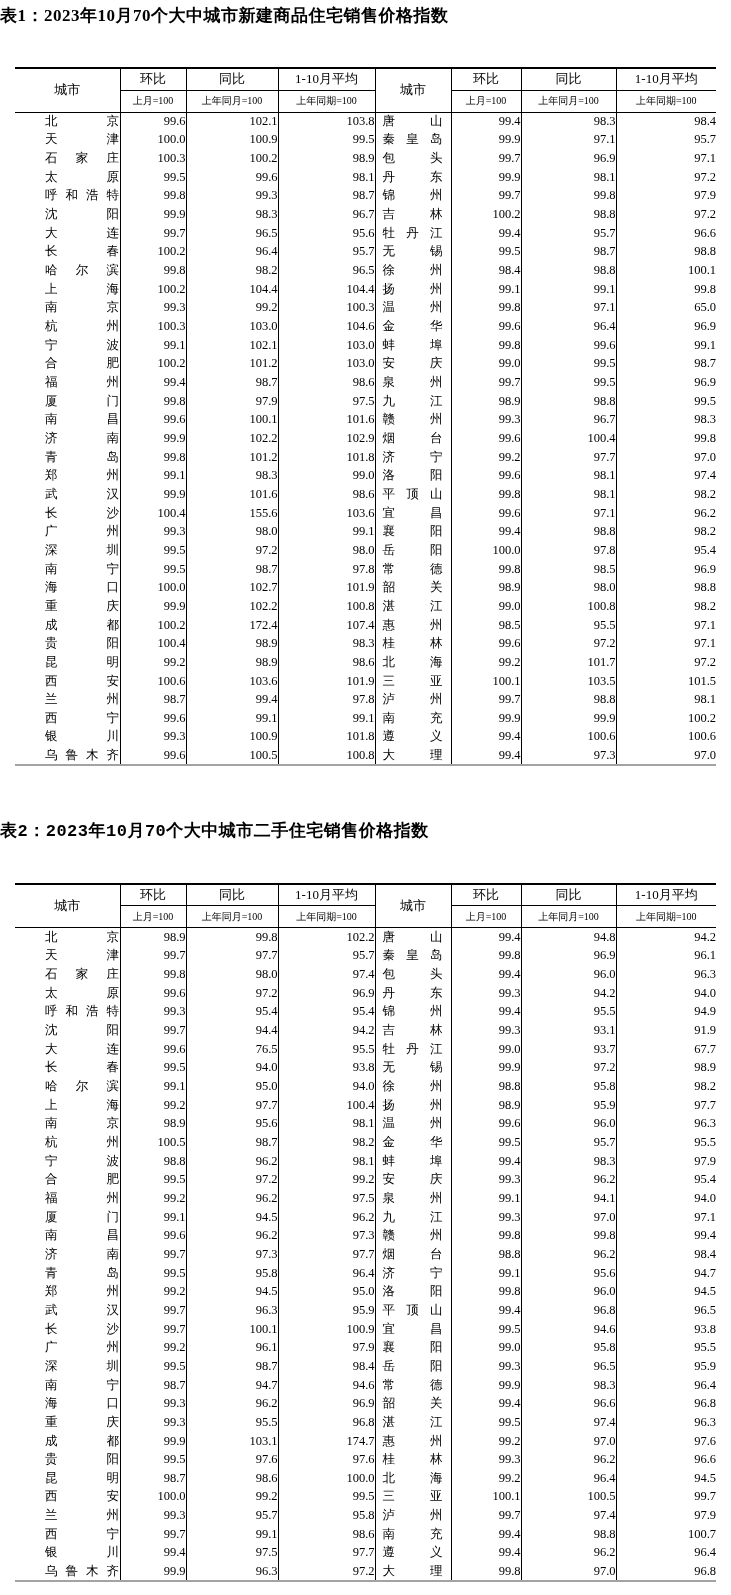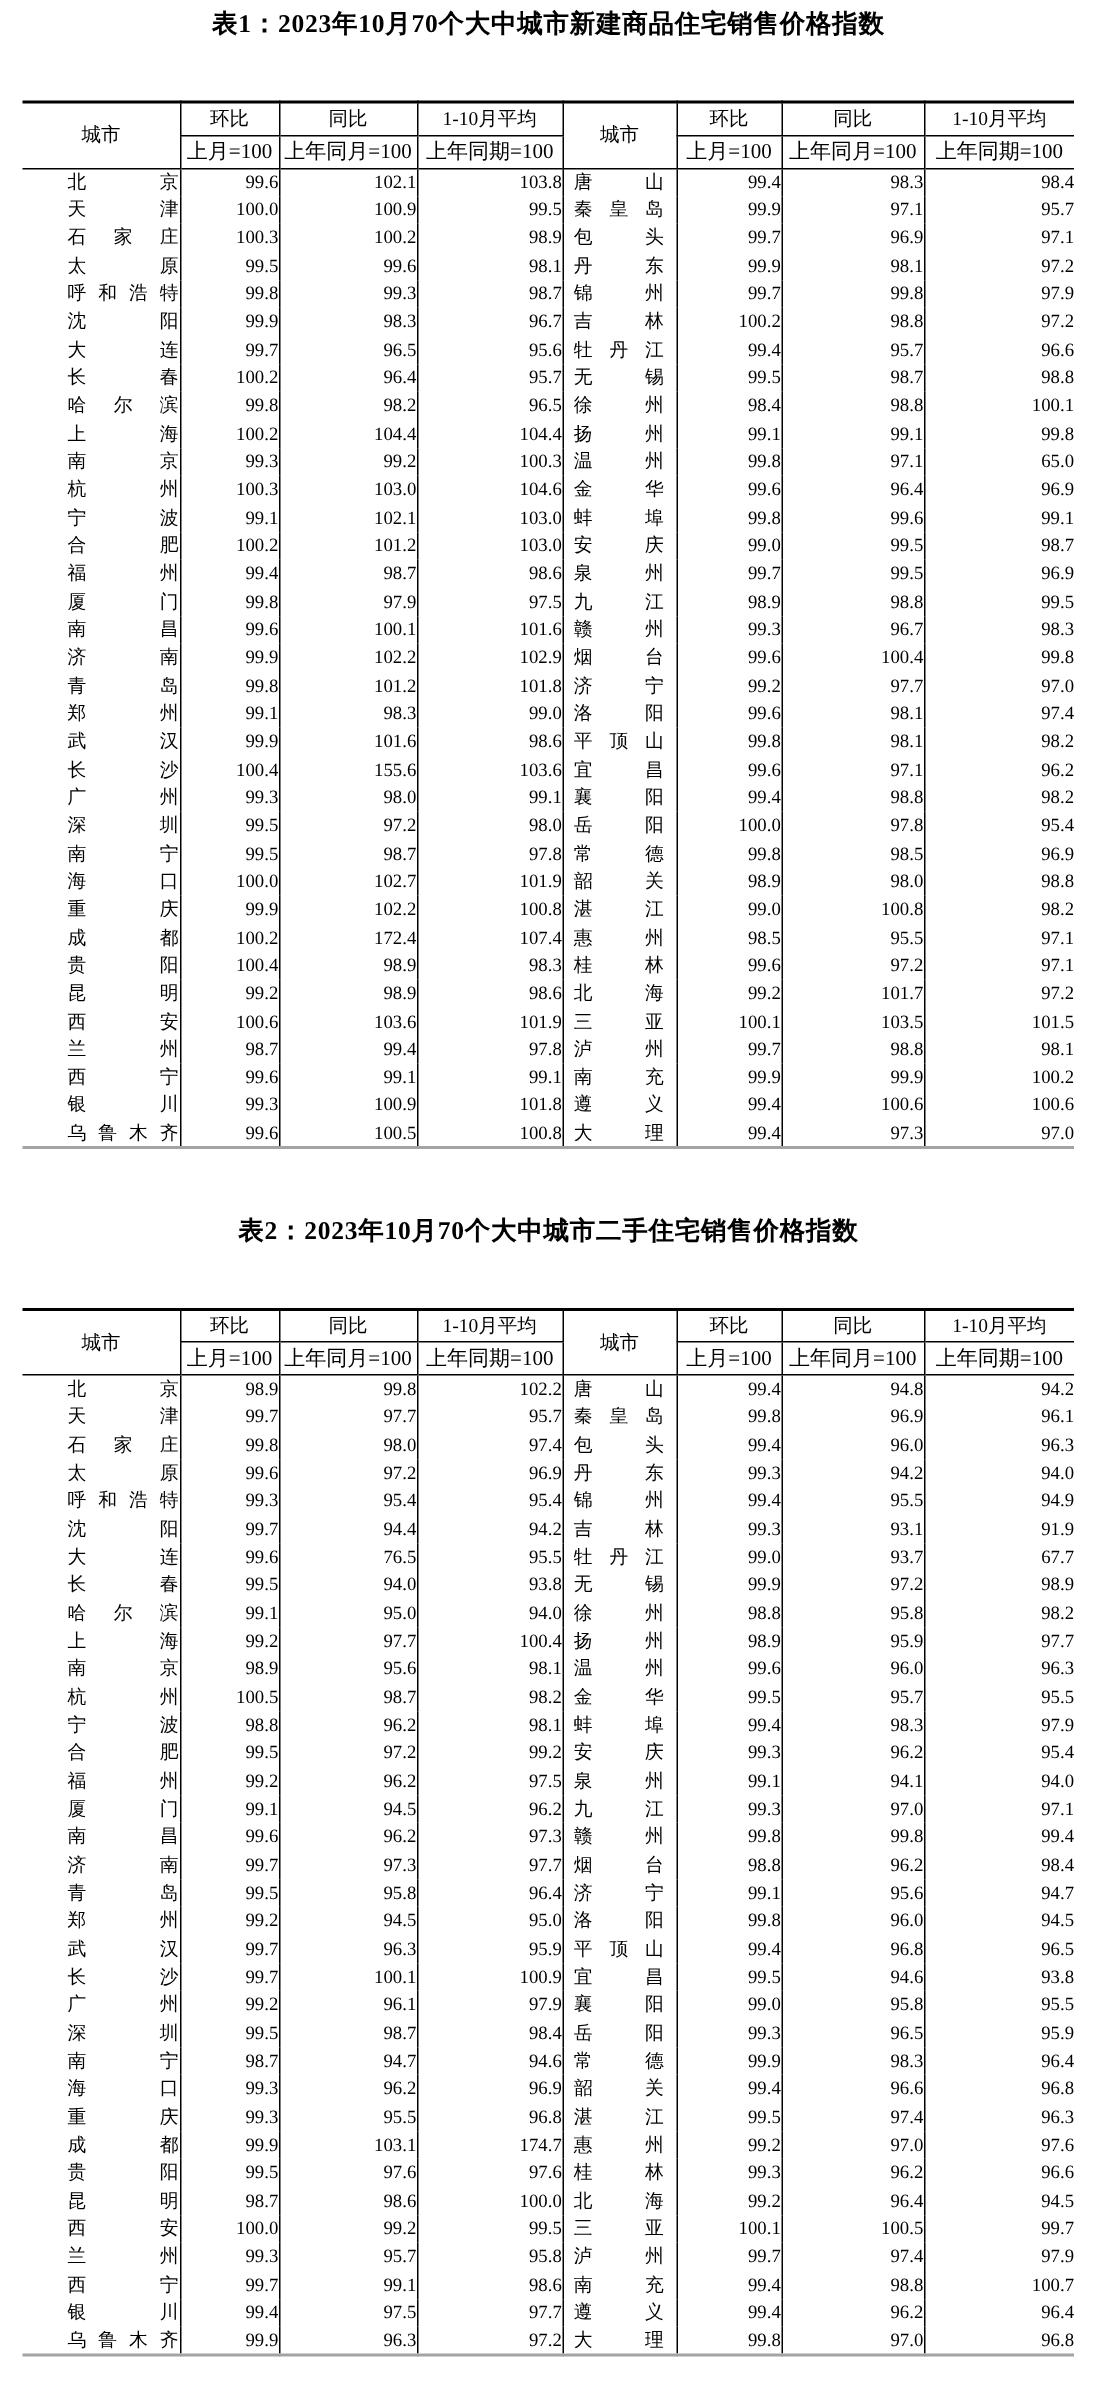--- a/index.html
+++ b/index.html
@@ -11,47 +11,47 @@
   }
   .page {
     width: 731px;
     min-height: 1595px;
     background: #ffffff;
     padding-top: 4px;
     box-sizing: border-box;
   }
   .tbl-title {
     width: 731px;
-    text-align: center;
+    text-align: left;
     font-size: 17px;
     font-weight: bold;
     height: 23px;
     line-height: 23px;
     letter-spacing: 0.5px;
   }
-  .tbl-title.second { margin-top: 43px; }
+  .tbl-title.second { margin-top: 54px; font-family: Liberation Mono, monospace; }
   table.idx {
     border-collapse: collapse;
     table-layout: fixed;
     margin: 40px 0 0 15px;
     border-top: 2px solid #000;
     border-bottom: 2px solid #a3a3a3;
   }
   table.idx th, table.idx td {
     border-left: 1px solid #000;
     padding: 0;
     font-weight: normal;
     overflow: hidden;
     white-space: nowrap;
   }
   table.idx .nbl { border-left: none; }
   table.idx thead th { border-bottom: 1px solid #000; }
   table.idx thead tr { height: 22px; }
   table.idx thead th { font-size: 13px; text-align: center; }
-  table.idx thead th.base { font-size: 14px; }
+  table.idx thead th.base { font-size: 10px; }
   table.idx tbody tr { height: 18.66px; }
   table.idx tbody td { font-size: 12.5px; }
   td.num { text-align: right; padding-right: 7px; }
   td.city { text-align: left; }
   .jn {
     display: inline-block;
     text-align: justify;
     text-align-last: justify;
     vertical-align: middle;
   }

